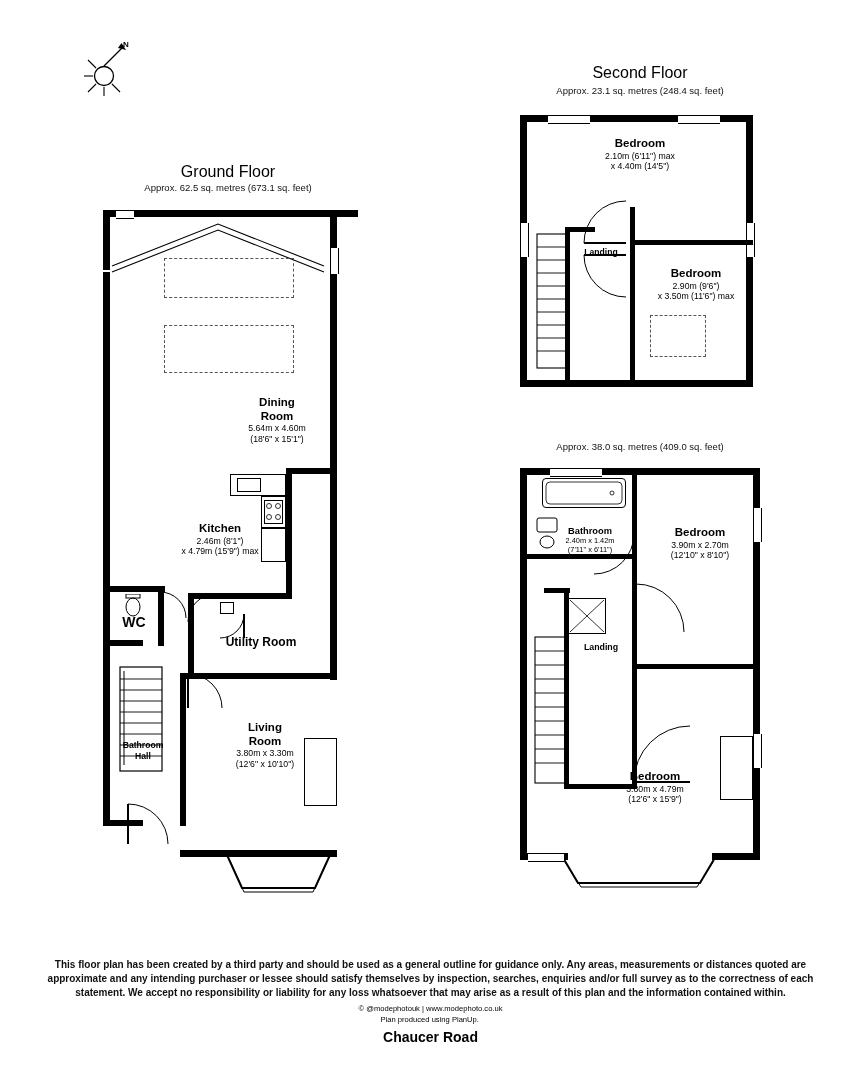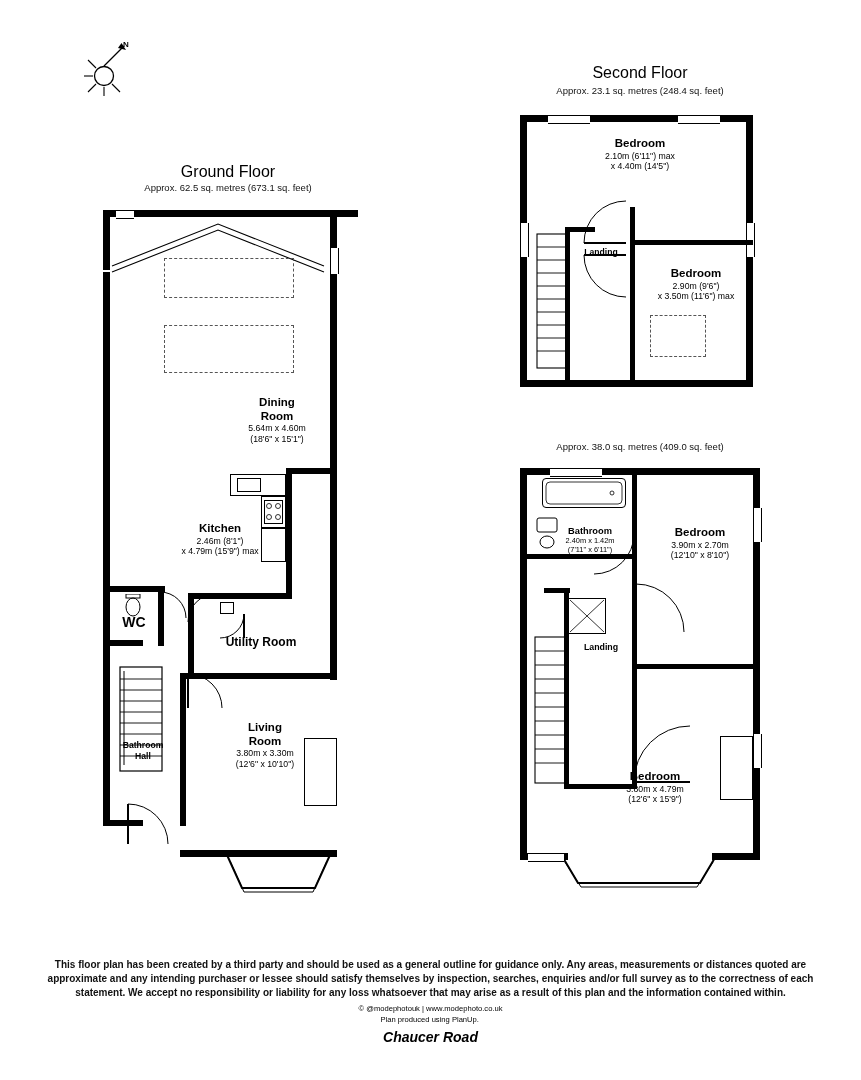--- a/index.html
+++ b/index.html
@@ -94,21 +94,20 @@
     font-size: 7.6px;
     line-height: 1.5;
   }
   .addr {
     position: absolute;
     left: 0; right: 0;
     top: 1029px;
     text-align: center;
     font-size: 14px;
     font-weight: bold;
-    font-style: italic;
   }
 </style>
 </head>
 <body>
 
 <div class="page">
 
   <div class="compass">
     <svg width="60" height="62" viewBox="0 0 60 62">
       <circle cx="26" cy="36" r="9.5" fill="none" stroke="#000" stroke-width="1.3"></circle>

